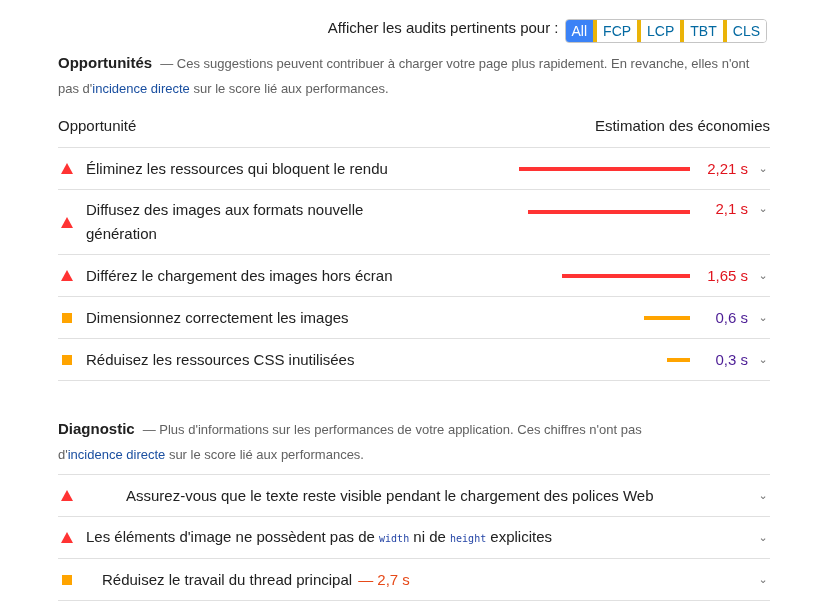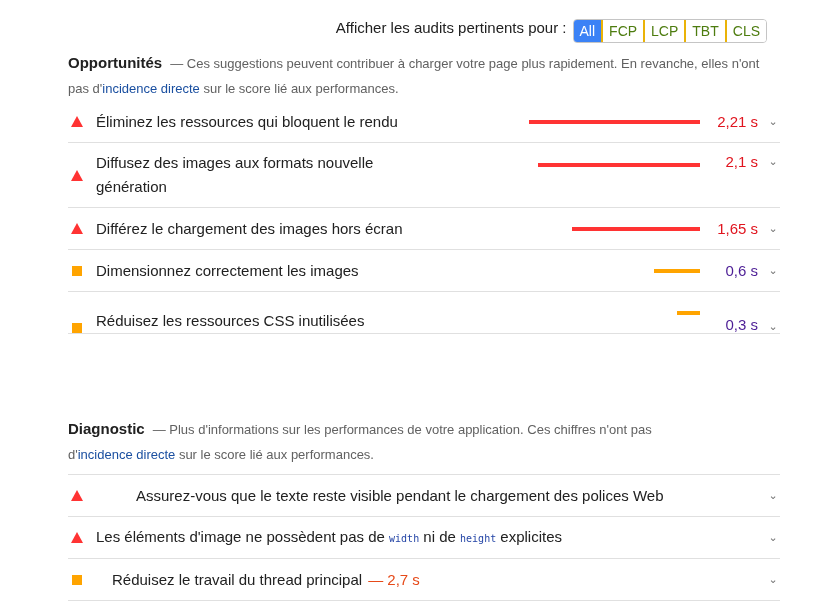--- a/index.html
+++ b/index.html
@@ -7,26 +7,26 @@
       width: 813px; height: 609px; overflow: hidden; position: relative;
       font-family: "Liberation Sans", "DejaVu Sans", sans-serif;
       color: #212121;
     }
     .wrap { position: absolute; left: 55px; top: 0; width: 712px; }
 
     
     .filter { position: absolute; right: 0; top: 19px; height: 23px; display: flex; align-items: flex-start; }
     .filter-label { font-size: 15px; color: #212121; margin-right: 6px; }
     .filter-group { display: flex; border: 1px solid #c5c5c5; border-radius: 4px; overflow: hidden; height: 22px; }
-    .filter-btn { font-size: 14px; color: #4d7c0f; padding: 0 6px; line-height: 22px; border-left: 2px solid #eab308; background: #fff; cursor: pointer; }
+    .filter-btn { font-size: 14px; color: #0369a1; padding: 0 6px; line-height: 22px; border-left: 4px solid #eab308; background: #fff; cursor: pointer; }
     .filter-btn:first-child { border-left: none; }
     .filter-btn.active { background: #3b82f6; color: #fff; }
 
     
-    .group { position: absolute; left: 13px; width: 712px; }
+    .group { position: absolute; left: 3px; width: 712px; }
     .group-title-line { font-size: 13px; line-height: 25px; color: #616161; }
     .group-title { font-size: 15px; font-weight: bold; color: #212121; margin-right: 8px; }
     .link { color: #0b57d0; color: #1a4fa0; }
 
     .col-head { display: flex; justify-content: space-between; font-size: 15px; color: #212121; margin-top: 14px; height: 32px; line-height: 22px; border-bottom: 1px solid #e0e0e0; }
 
     .row { position: relative; border-bottom: 1px solid #e0e0e0; display: flex; align-items: center; }
     .row .icon { width: 28px; flex: 0 0 28px; display: flex; align-items: center; }
     .tri { width: 0; height: 0; border-left: 6px solid transparent; border-right: 6px solid transparent; border-bottom: 11px solid #f33; margin-left: 3px; }
     .sq { width: 10px; height: 10px; background: #fa3; background: #ffa400; margin-left: 4px; }
@@ -52,20 +52,24 @@
       <span class="filter-btn">FCP</span>
       <span class="filter-btn">LCP</span>
       <span class="filter-btn">TBT</span>
       <span class="filter-btn">CLS</span>
     </div>
   </div>
 
   <div class="group" style="top:50px;">
     <div class="group-title-line">
       <span class="group-title">Opportunités</span><span>— Ces suggestions peuvent contribuer à charger votre page plus rapidement. En revanche, elles n'ont pas d'</span><span class="link">incidence directe</span><span> sur le score lié aux performances.</span>
+    </div>
+    <div class="col-head">
+      <span>Opportunité</span>
+      <span>Estimation des économies</span>
     </div>
 
     <div class="row" style="height:41px;">
       <span class="icon">
           <span class="tri"></span>
         </span>
       <span class="title">Éliminez les ressources qui bloquent le rendu</span>
       <span class="bar-area">
           <span class="bar" style="width:171px;background:#ff3333;margin-top:-2px;"></span>
         </span>
@@ -102,21 +106,21 @@
           <span class="sq"></span>
         </span>
       <span class="title">Dimensionnez correctement les images</span>
       <span class="bar-area">
           <span class="bar" style="width:46px;background:#ffa400;margin-top:-2px;"></span>
         </span>
       <span class="val orange">0,6 s</span>
       <span class="chev">⌄</span>
     </div>
 
-    <div class="row" style="height:41px;align-items:flex-end;">
+    <div class="row" style="height:41px;">
       <span class="icon">
           <span class="sq"></span>
         </span>
       <span class="title">Réduisez les ressources CSS inutilisées</span>
       <span class="bar-area">
           <span class="bar" style="width:23px;background:#ffa400;margin-top:-2px;"></span>
         </span>
       <span class="val orange">0,3 s</span>
       <span class="chev">⌄</span>
     </div>

